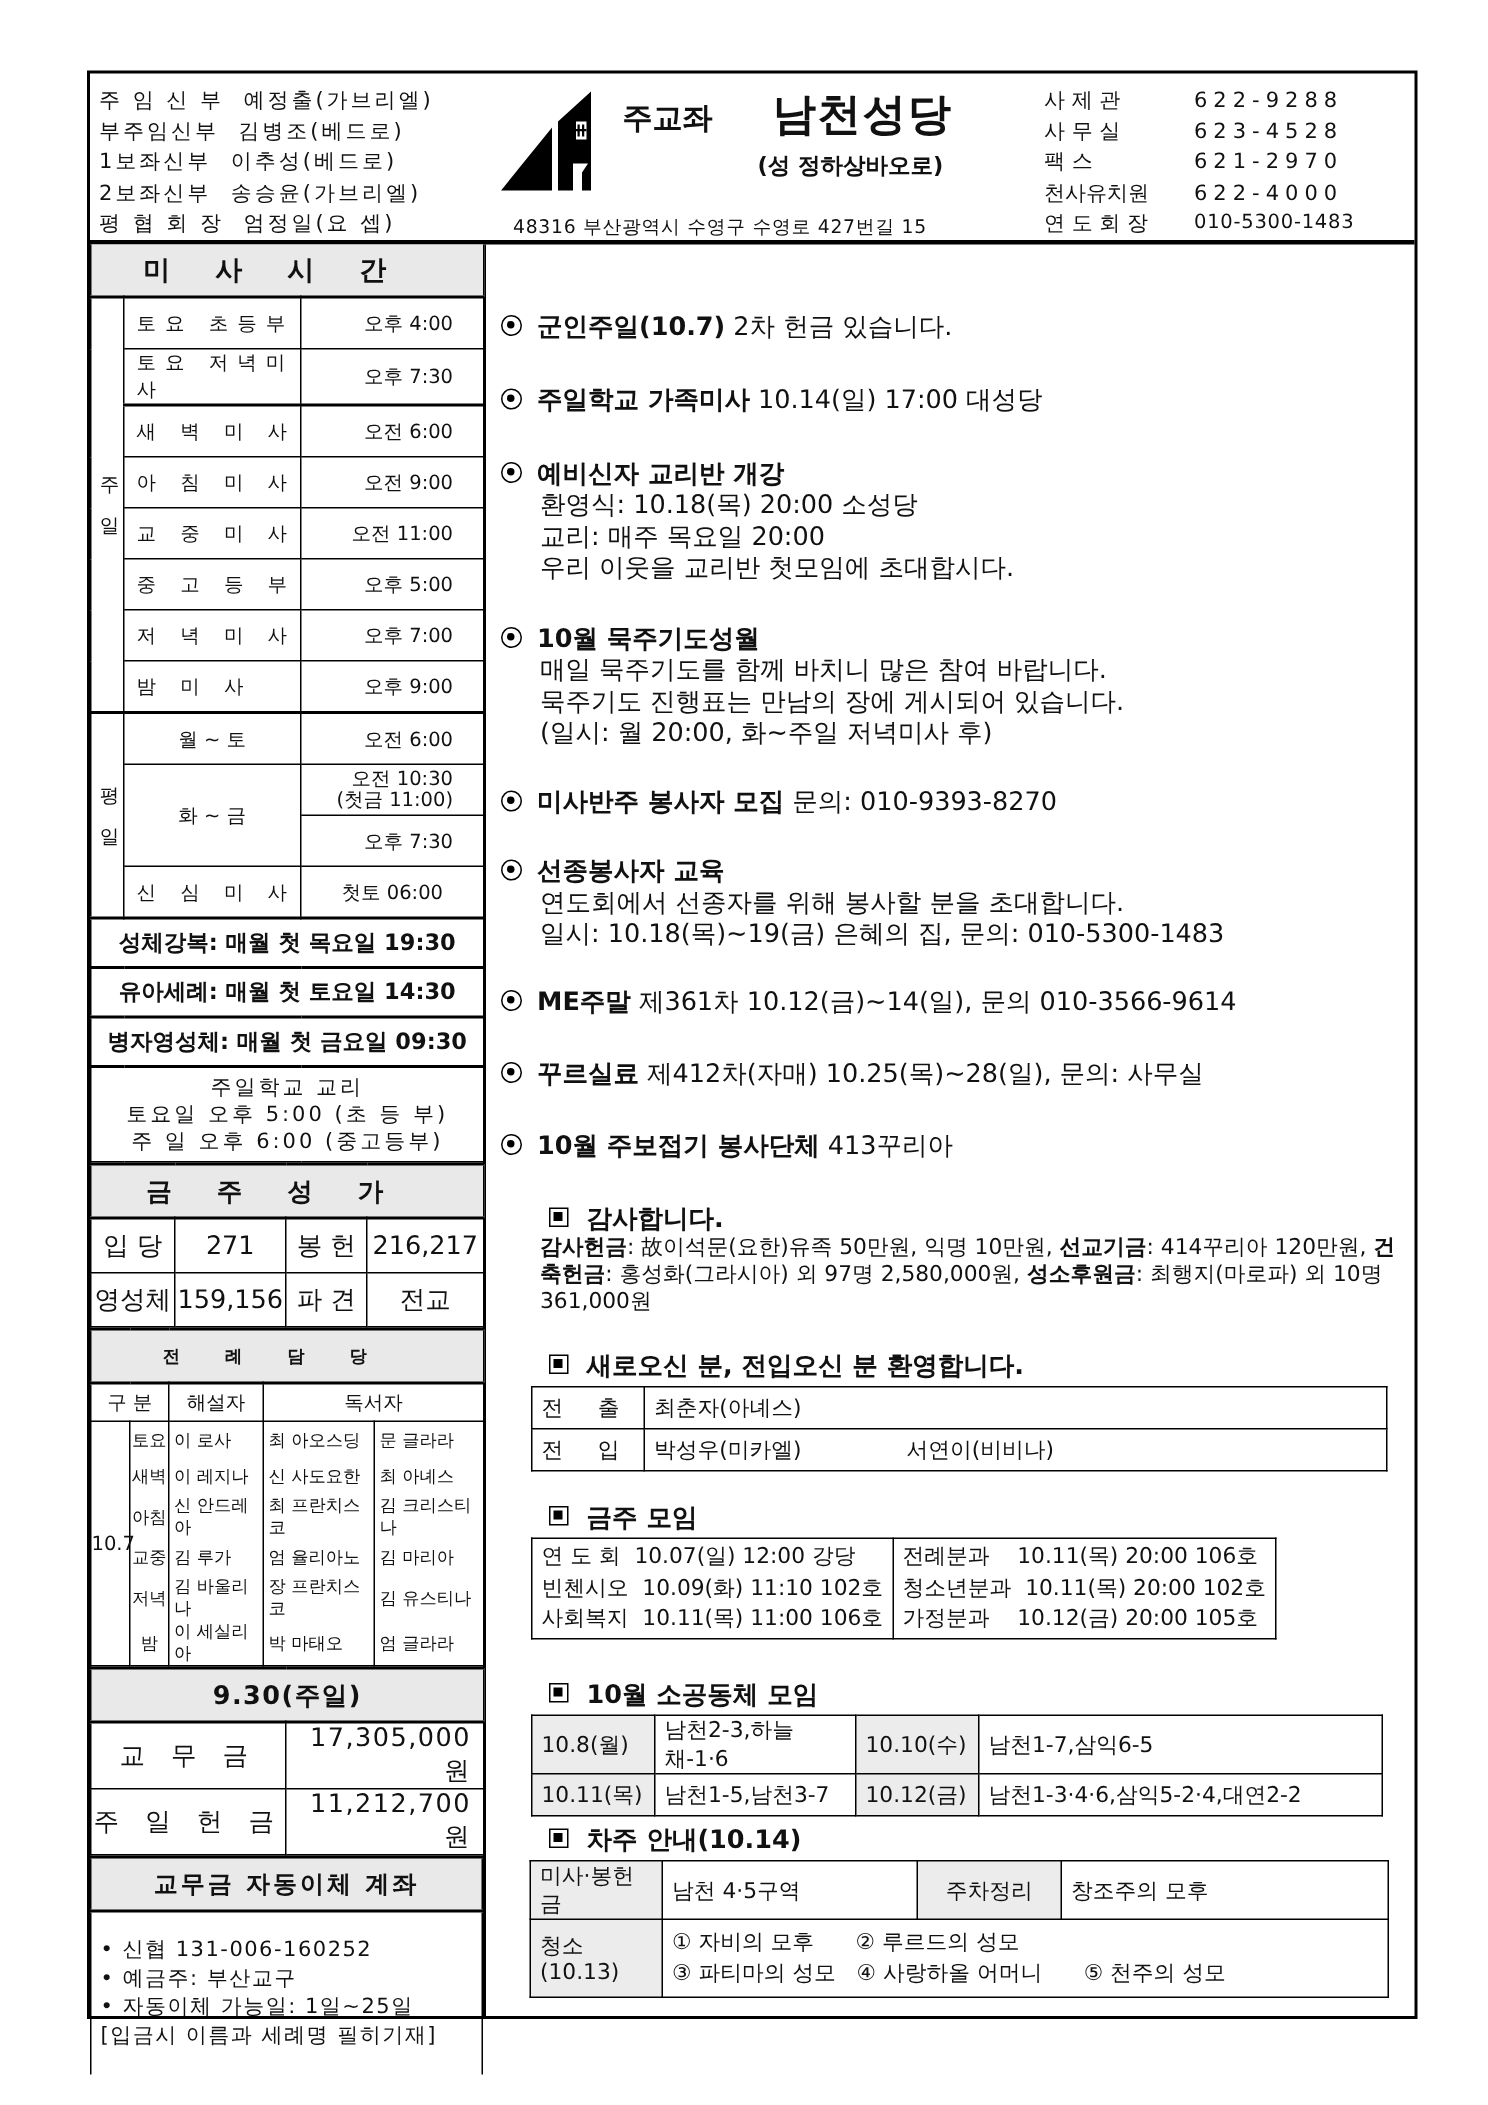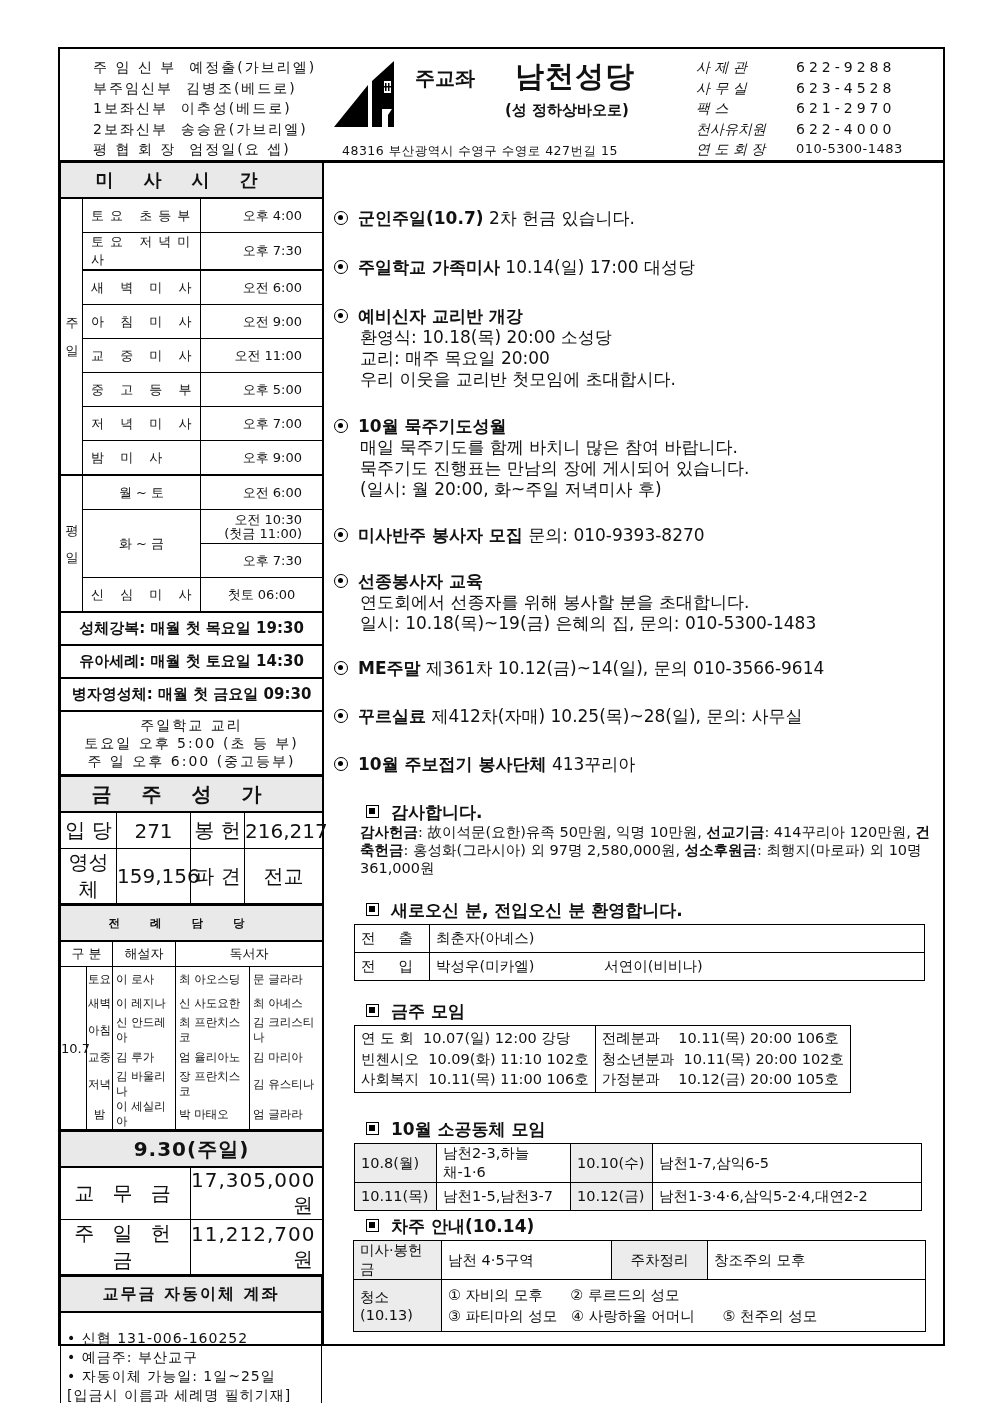--- a/index.html
+++ b/index.html
@@ -1,46 +1,46 @@
 <!DOCTYPE html>
 <html><head>
 <meta charset="utf-8">
 <style>
   html, body { margin:0; padding:0; background:#fff; }
   body { width:992px; height:1403px; position:relative; font-family:"DejaVu Sans", sans-serif; color:#111; }
   .frame { position:absolute; left:58px; top:47px; width:887px; height:1299px; border:2px solid #000; box-sizing:border-box; }
   .header { position:absolute; left:0; top:0; width:100%; height:114px; border-bottom:3px solid #000; box-sizing:border-box; }
   .staff { position:absolute; left:6px; top:8px; font-size:14px; line-height:20.5px; letter-spacing:2px; }
-  .staff div { white-space:nowrap;margin-left:27px; }
+  .staff div { white-space:nowrap; }
   .logo { position:absolute; left:272px; top:10px; width:80px; height:70px; }
   .title-wrap { position:absolute; left:355px; top:8px; width:280px; }
   .title-small { font-weight:bold; font-size:20px; position:absolute; left:0; top:8px; }
   .title-big { font-weight:bold; font-size:29px; position:absolute; left:100px; top:0px; letter-spacing:1px; }
   .subtitle { position:absolute; left:90px; top:44px; font-size:15px; font-weight:bold; }
   .address { position:absolute; left:282px; top:94px; font-size:12.5px; letter-spacing:0.5px; }
   .contacts { position:absolute; left:636px; top:8px; font-size:14px; line-height:20.5px; }
   .contacts .row { display:flex; white-space:nowrap; }
-  .contacts .lbl { width:100px; display:inline-block; letter-spacing:0;font-style:italic; }
+  .contacts .lbl { width:100px; display:inline-block; letter-spacing:0; }
   .contacts .val { letter-spacing:4px; }
   .contacts .val.small { letter-spacing:0.5px; font-size:13px; }
 
   .leftcol { position:absolute; left:0; top:114px; width:264px; height:1183px; border-right:2px solid #000; box-sizing:border-box; }
   .rightcol { position:absolute; left:264px; top:114px; width:621px; height:1183px; }
 
   .lt { width:262px; border-collapse:collapse; table-layout:fixed; font-size:13px; }
   .lt td { border:1px solid #000; padding:0; text-align:center; height:33px; }
   .sec-head { background:#e9e9e9; font-weight:bold; font-size:18px; letter-spacing:30px; height:34px !important; border-top:2px solid #000 !important; border-bottom:2px solid #000 !important; }
   .mass-name { letter-spacing:6px; text-align:left !important; padding-left:8px !important;margin-left:32px; }
   .mass-time { text-align:right !important; padding-right:20px !important; }
   .side-lbl { writing-mode:vertical-rl; letter-spacing:14px; font-size:13px; }
   .bold-row { font-weight:bold; font-size:15px; height:31px !important; border-top:2px solid #000 !important; }
   .school { font-size:14px; line-height:18px; padding:4px 0 !important; letter-spacing:2px; border-top:2px solid #000 !important; }
   .lit td { height:24px; font-size:11.5px; }
   .lit td.l { text-align:left; padding-left:3px; }
-  .money td { height:35px; font-size:20px; }
+  .money td { height:35px; font-size:17px; }
   .bank { text-align:left !important; padding:16px 6px !important; font-size:14px; line-height:19px; letter-spacing:1px; }
 
   .notice { position:absolute; left:10px; font-size:17px; line-height:21px; }
   .notice .b { font-weight:bold; }
   .bullet { display:inline-block; width:14px; height:14px; border:1.5px solid #000; border-radius:50%; position:relative; margin-right:10px; vertical-align:-1px; box-sizing:border-box; }
   .bullet::after { content:""; position:absolute; left:3px; top:3px; width:5px; height:5px; background:#000; border-radius:50%; }
   .notice .body { padding-left:26px; }
   .sq { display:inline-block; width:13px; height:13px; border:1.5px solid #000; position:relative; margin-right:12px; vertical-align:0px; box-sizing:border-box; }
   .sq::after { content:""; position:absolute; left:2px; top:2px; width:6px; height:6px; background:#000; }
   .sec-title { position:absolute; left:10px; font-size:17px; font-weight:bold;padding-left:32px; }

